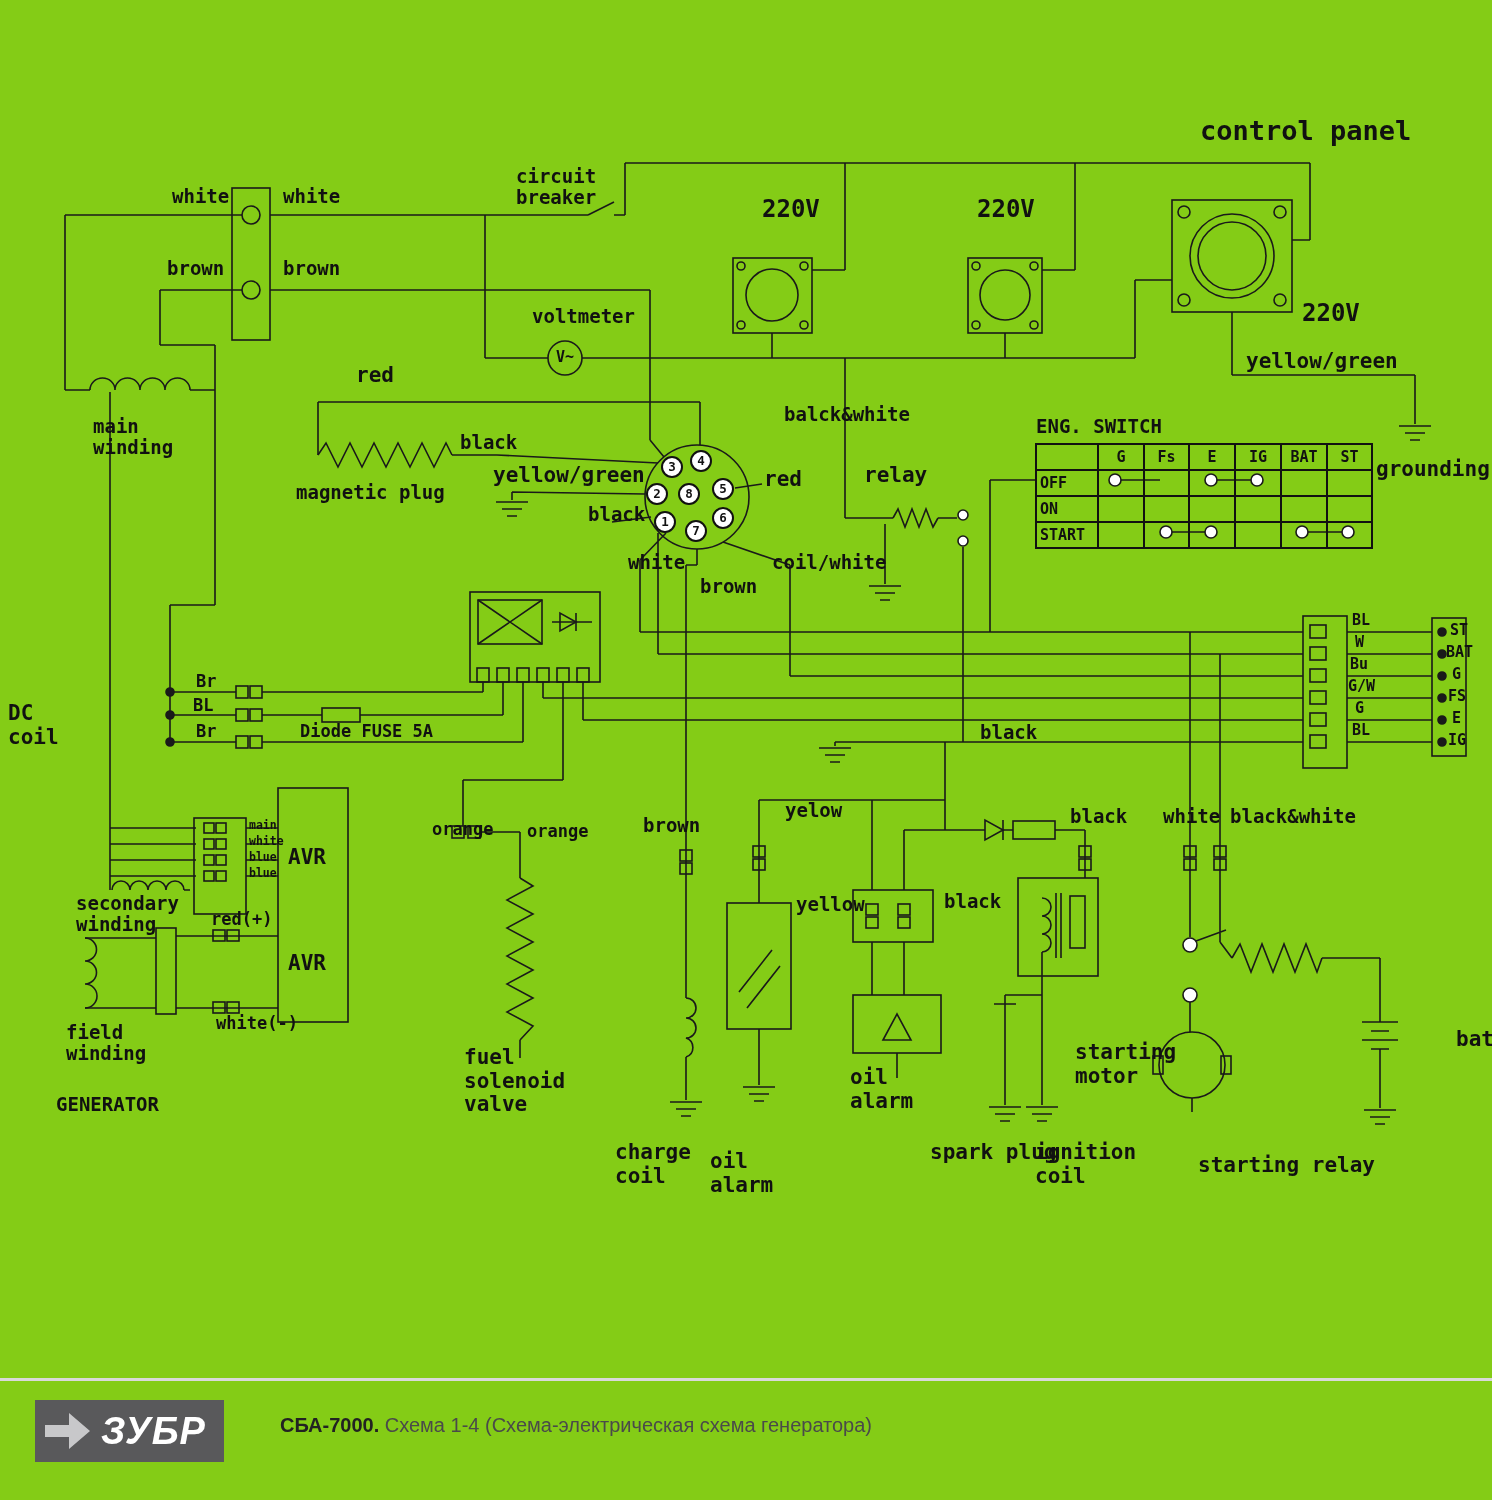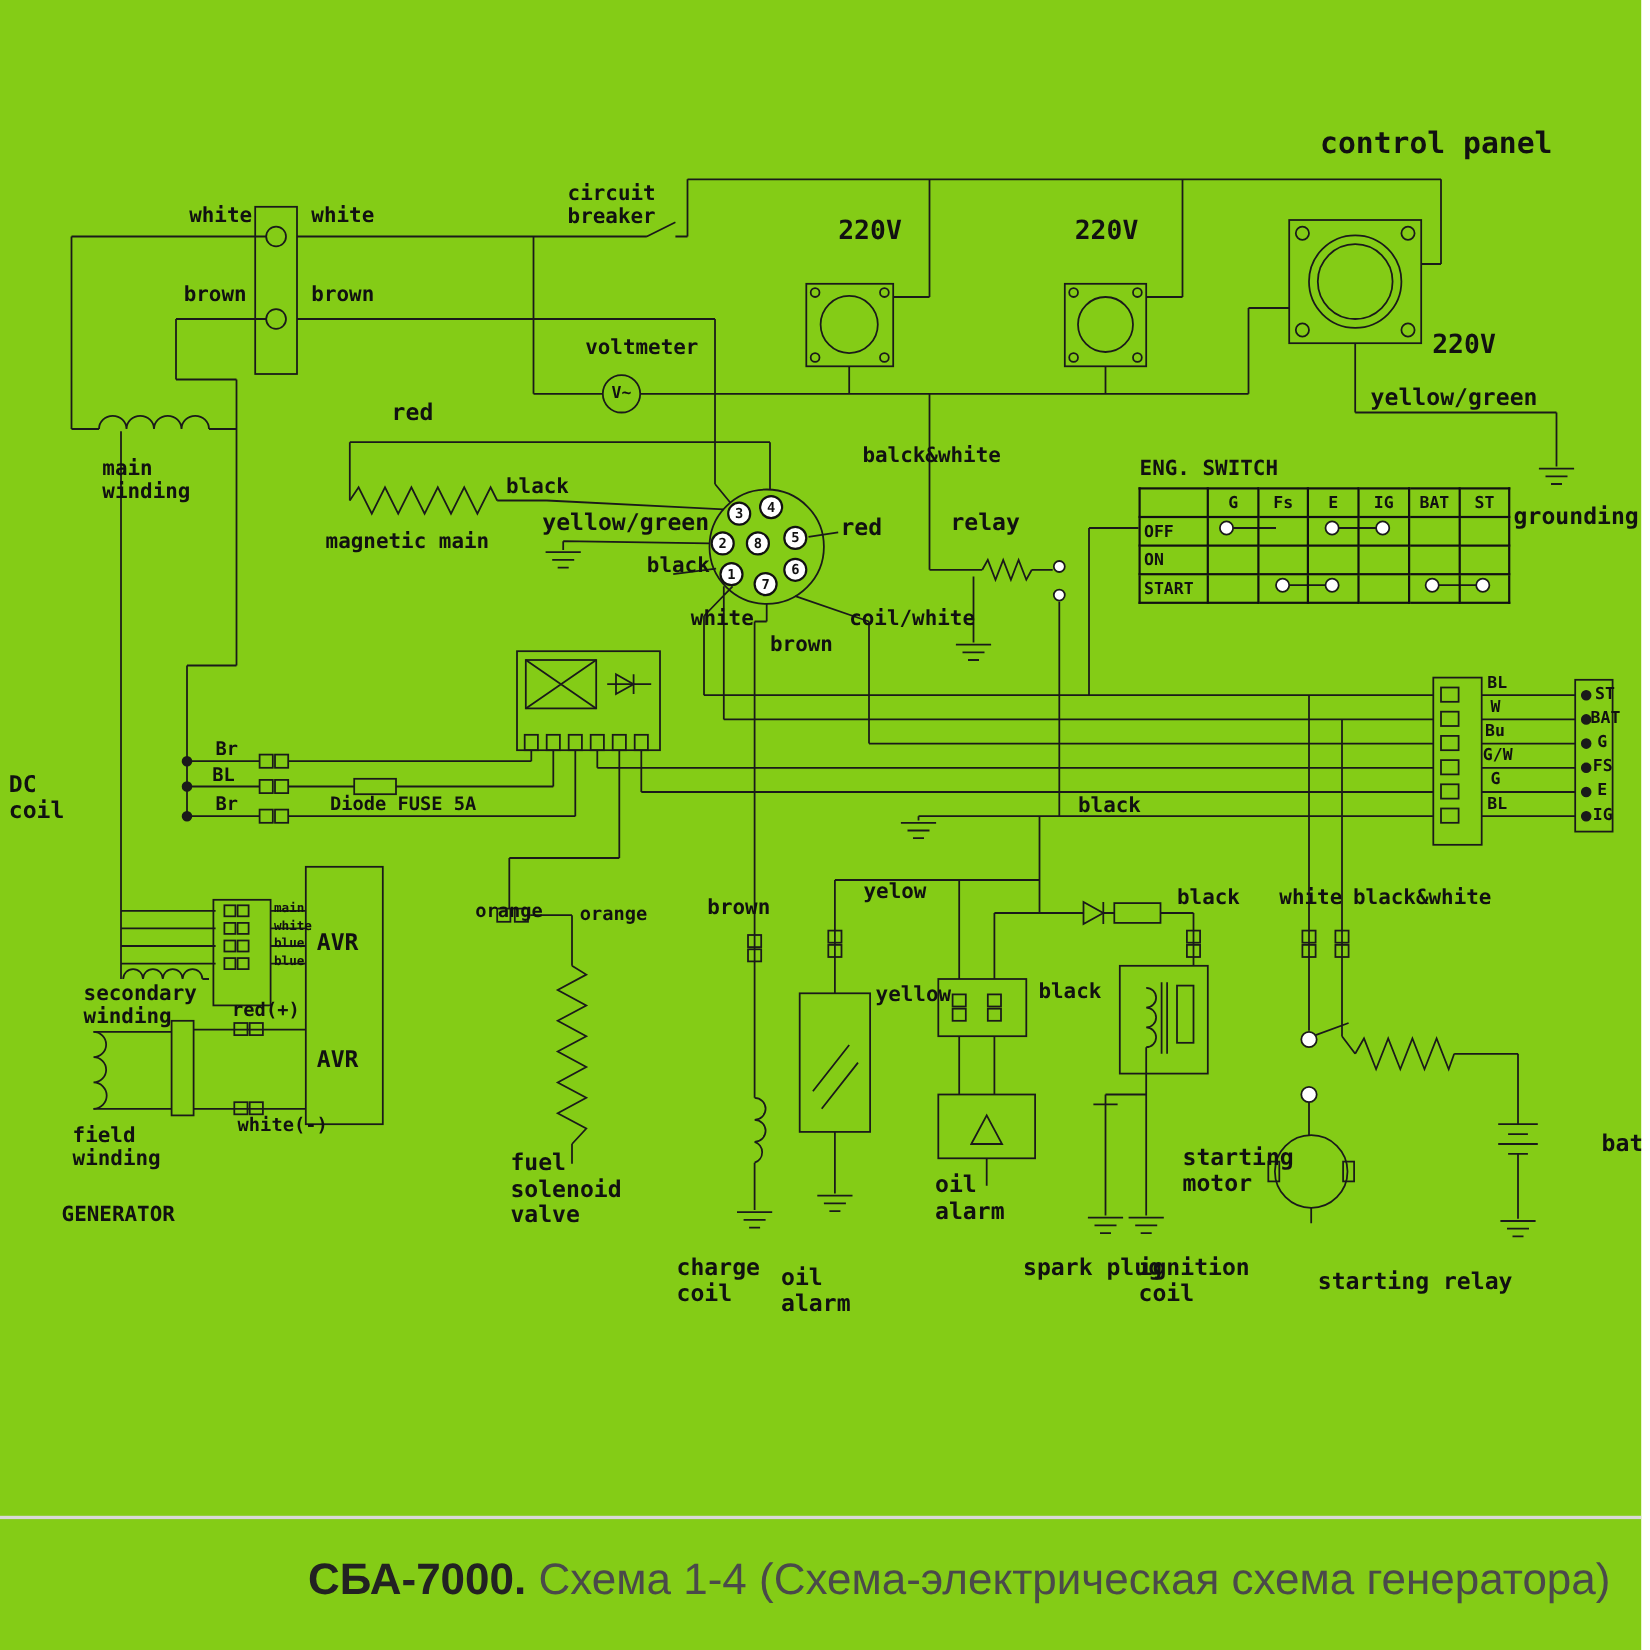--- a/index.html
+++ b/index.html
@@ -20,21 +20,21 @@
   .engtable{position:absolute;left:1035px;top:443px;border-collapse:collapse;table-layout:fixed;
             font-weight:bold;color:#111;background:transparent}
   .engtable td{border:2px solid #111;font-size:15px;padding:0;height:24px;text-align:center;background:transparent}
   .engtable td.rowlbl{text-align:left;padding-left:3px}
   .footer-divider{position:absolute;left:0;top:1378px;width:1500px;height:3px;background:#d9d9d9}
   .logo{position:absolute;left:35px;top:1400px;height:62px;display:flex;align-items:center;
         background:#59595b;padding:0 18px 0 10px;gap:10px}
   .logo .brand{color:#fff;font-family:"Liberation Sans",sans-serif;font-weight:bold;font-style:italic;
                font-size:38px;letter-spacing:1px}
   .caption{position:absolute;left:280px;top:1414px;font-family:"Liberation Sans",sans-serif;
-           font-size:40px;color:#4a4a4a;white-space:nowrap}
+           font-size:20px;color:#4a4a4a;white-space:nowrap}
   .caption .model{color:#222;font-weight:bold}
 </style>
 </head>
 <body>
 
 <div class="stage">
 
   <svg class="wiring" width="1500" height="1500" viewBox="0 0 1500 1500">
     <g stroke="#1a1a1a" stroke-width="1.6" fill="none">
 
@@ -296,21 +296,21 @@
   <div class="lbl" style="left:283px;top:258px">brown</div>
   <div class="lbl wrap" style="left:516px;top:166px;width:85px">circuit breaker</div>
   <div class="lbl sz24" style="left:762px;top:196px">220V</div>
   <div class="lbl sz24" style="left:977px;top:196px">220V</div>
   <div class="lbl sz24" style="left:1302px;top:300px">220V</div>
   <div class="lbl" style="left:532px;top:306px">voltmeter</div>
   <div class="lbl c sz15" style="left:551px;top:349px;width:28px">V~</div>
   <div class="lbl sz21" style="left:1246px;top:350px">yellow/green</div>
   <div class="lbl sz21" style="left:356px;top:364px">red</div>
   <div class="lbl" style="left:460px;top:432px">black</div>
-  <div class="lbl" style="left:296px;top:482px">magnetic main</div>
+  <div class="lbl" style="left:296px;top:482px">magnetic plug</div>
   <div class="lbl sz21" style="left:493px;top:464px">yellow/green</div>
   <div class="lbl" style="left:588px;top:504px">black</div>
   <div class="lbl" style="left:628px;top:552px">white</div>
   <div class="lbl" style="left:700px;top:576px">brown</div>
   <div class="lbl sz21" style="left:764px;top:468px">red</div>
   <div class="lbl" style="left:784px;top:404px">balck&amp;white</div>
   <div class="lbl sz21" style="left:864px;top:464px">relay</div>
   <div class="lbl" style="left:772px;top:552px">coil/white</div>
   <div class="lbl sz21" style="left:1376px;top:458px">grounding</div>
   <div class="lbl wrap" style="left:93px;top:416px;width:95px">main winding</div>
@@ -418,18 +418,24 @@
           <td></td>
           <td></td>
       <td></td>
           <td></td>
           <td></td>
     </tr>
   </tbody>
     </table>
 
   <div class="footer-divider"></div>
+  <div class="logo">
+    <svg width="46" height="46" viewBox="0 0 46 46">
+      <polygon points="0,17 24,17 24,5 45,23 24,41 24,29 0,29" fill="#c8c8ca"></polygon>
+    </svg>
+    <span class="brand">ЗУБР</span>
+  </div>
   <div class="caption">
     <span class="model">СБА-7000.</span>
     <span>Схема 1-4 (Схема-электрическая схема генератора)</span>
   </div>
 
 </div>
 
 </body></html>

